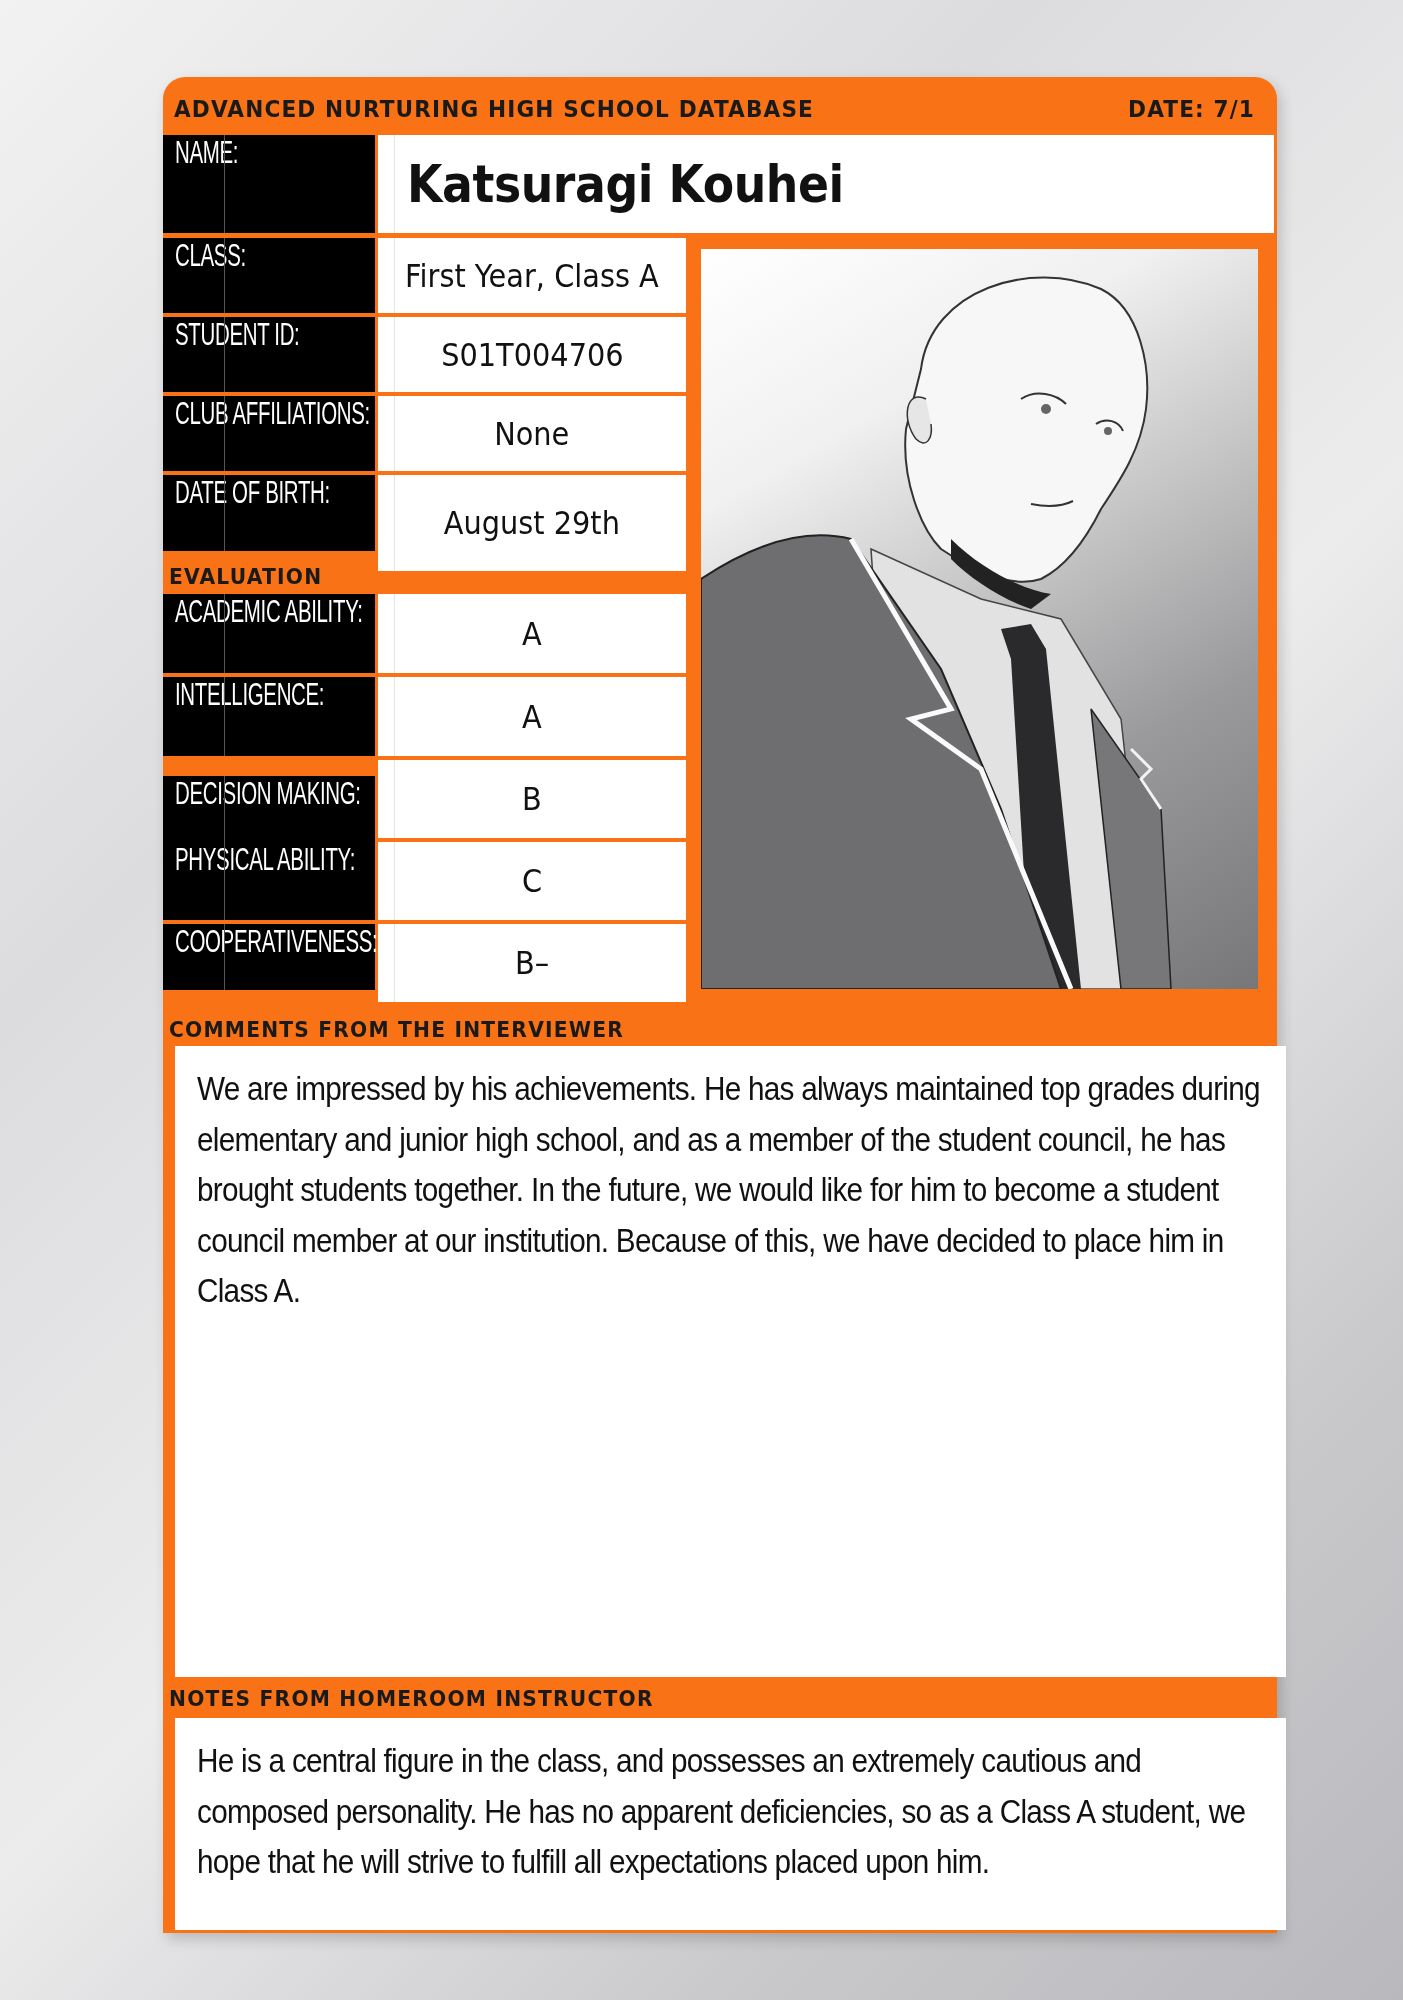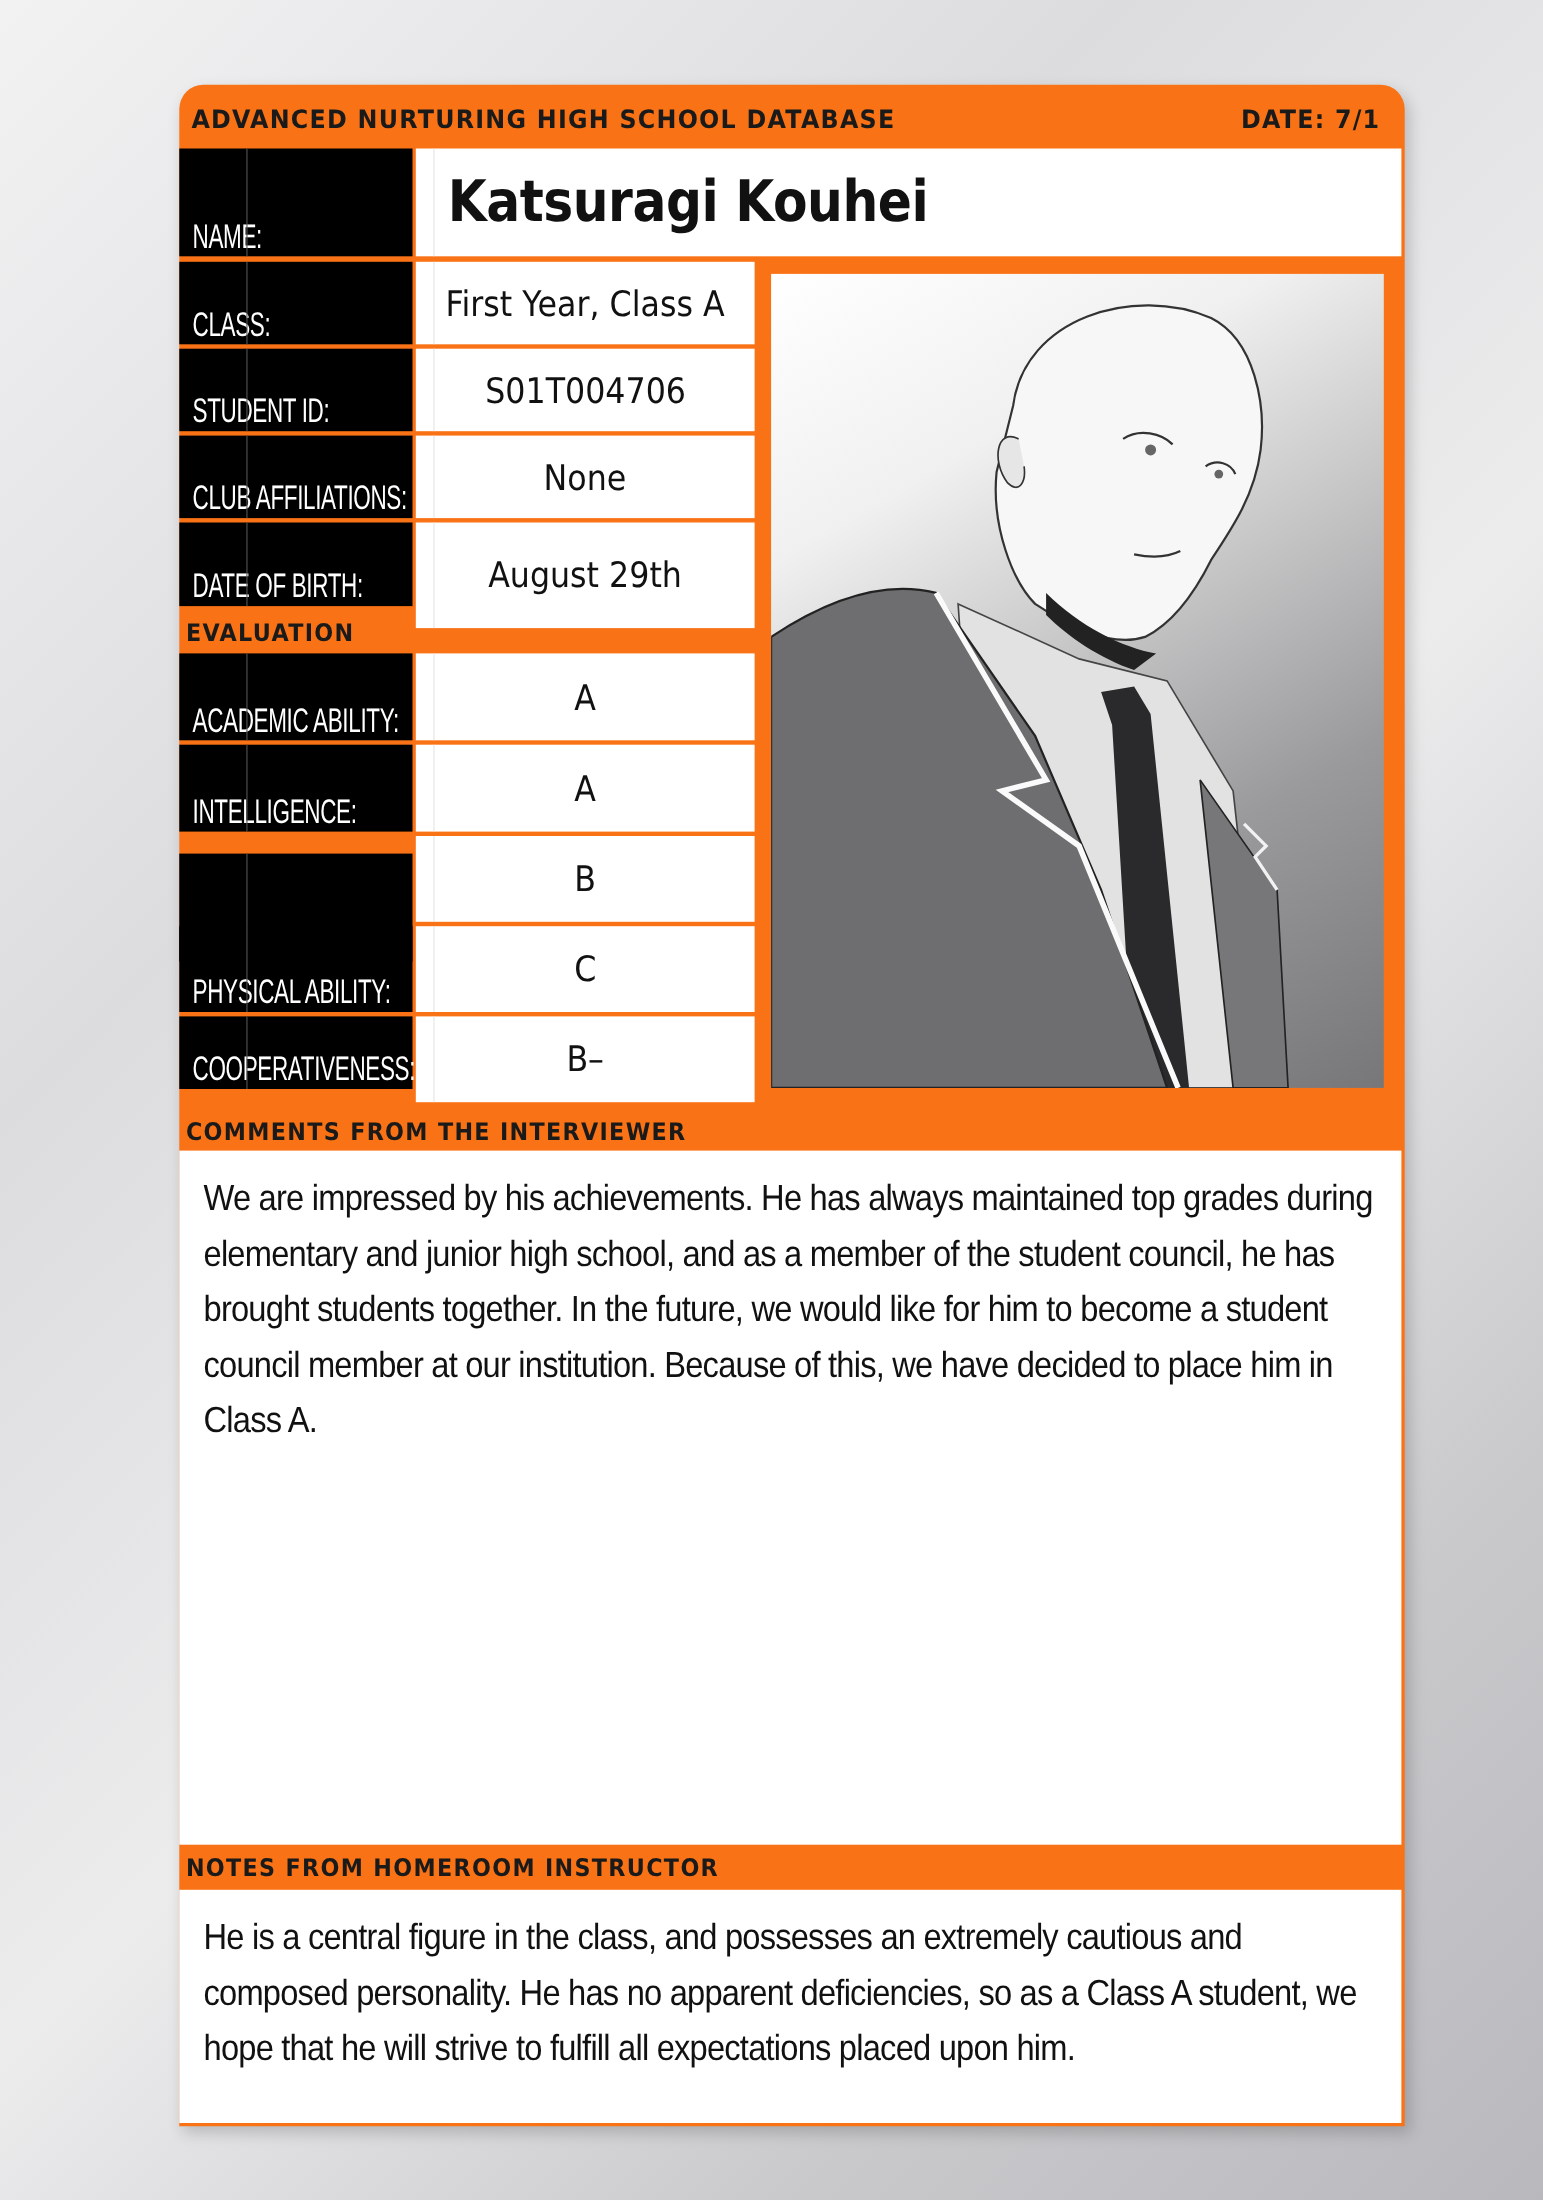--- a/index.html
+++ b/index.html
@@ -22,21 +22,21 @@
     transform: scaleX(0.94); transform-origin: left center;
   }
   .hdr-date {
     position: absolute; right: 22px; top: 19px;
     font-size: 23px; letter-spacing: 1.2px; font-weight: 700; color: #1a1a1a;
     font-family: "DejaVu Sans", sans-serif;
     transform: scaleX(0.94); transform-origin: right center;
   }
   .lab {
     position: absolute; left: 0; width: 212px; background: #000;
-    color: #fff; display: flex; align-items: flex-end;
+    color: #fff; display: flex; align-items: flex-start;
     box-sizing: border-box; padding-left: 12px;
     font-family: "Liberation Sans Narrow", "Liberation Sans", sans-serif;
     font-size: 31px; font-weight: 400; letter-spacing: -0.5px;
   }
   .lab span { display: inline-block; transform: scaleX(0.66); transform-origin: left center; white-space: nowrap; }
   .lab::after {
     content: ""; position: absolute; left: 61px; top: 0; bottom: 0; width: 1px; background: #555;
   }
   .val {
     position: absolute; left: 215px; width: 308px; background: #fff;
@@ -61,21 +61,21 @@
     position: absolute; left: 6px;
     font-family: "DejaVu Sans", sans-serif; font-size: 22px; font-weight: 700; color: #1a1a1a; letter-spacing: 1.3px;
     transform: scaleX(0.92); transform-origin: left center; white-space: nowrap;
   }
   .portrait {
     position: absolute; left: 538px; top: 172px; width: 557px; height: 740px;
     background: linear-gradient(150deg, #ffffff 0%, #f0f0f0 25%, #9a9a9c 70%, #777779 100%);
     overflow: hidden;
   }
   .textbox {
-    position: absolute; left: 0; width: 1111px; background: #fff; box-sizing: border-box;
+    position: absolute; left: 12px; width: 1111px; background: #fff; box-sizing: border-box;
     padding: 18px 22px 0 22px;
     font-family: "Liberation Sans", sans-serif; font-size: 33px; line-height: 50.5px; color: #111;
   }
   .textbox p { margin: 0; letter-spacing: -0.8px; transform: scaleX(0.9); transform-origin: left top; width: 111%; }
 </style>
 </head>
 <body>
 
 <div class="card">
 

